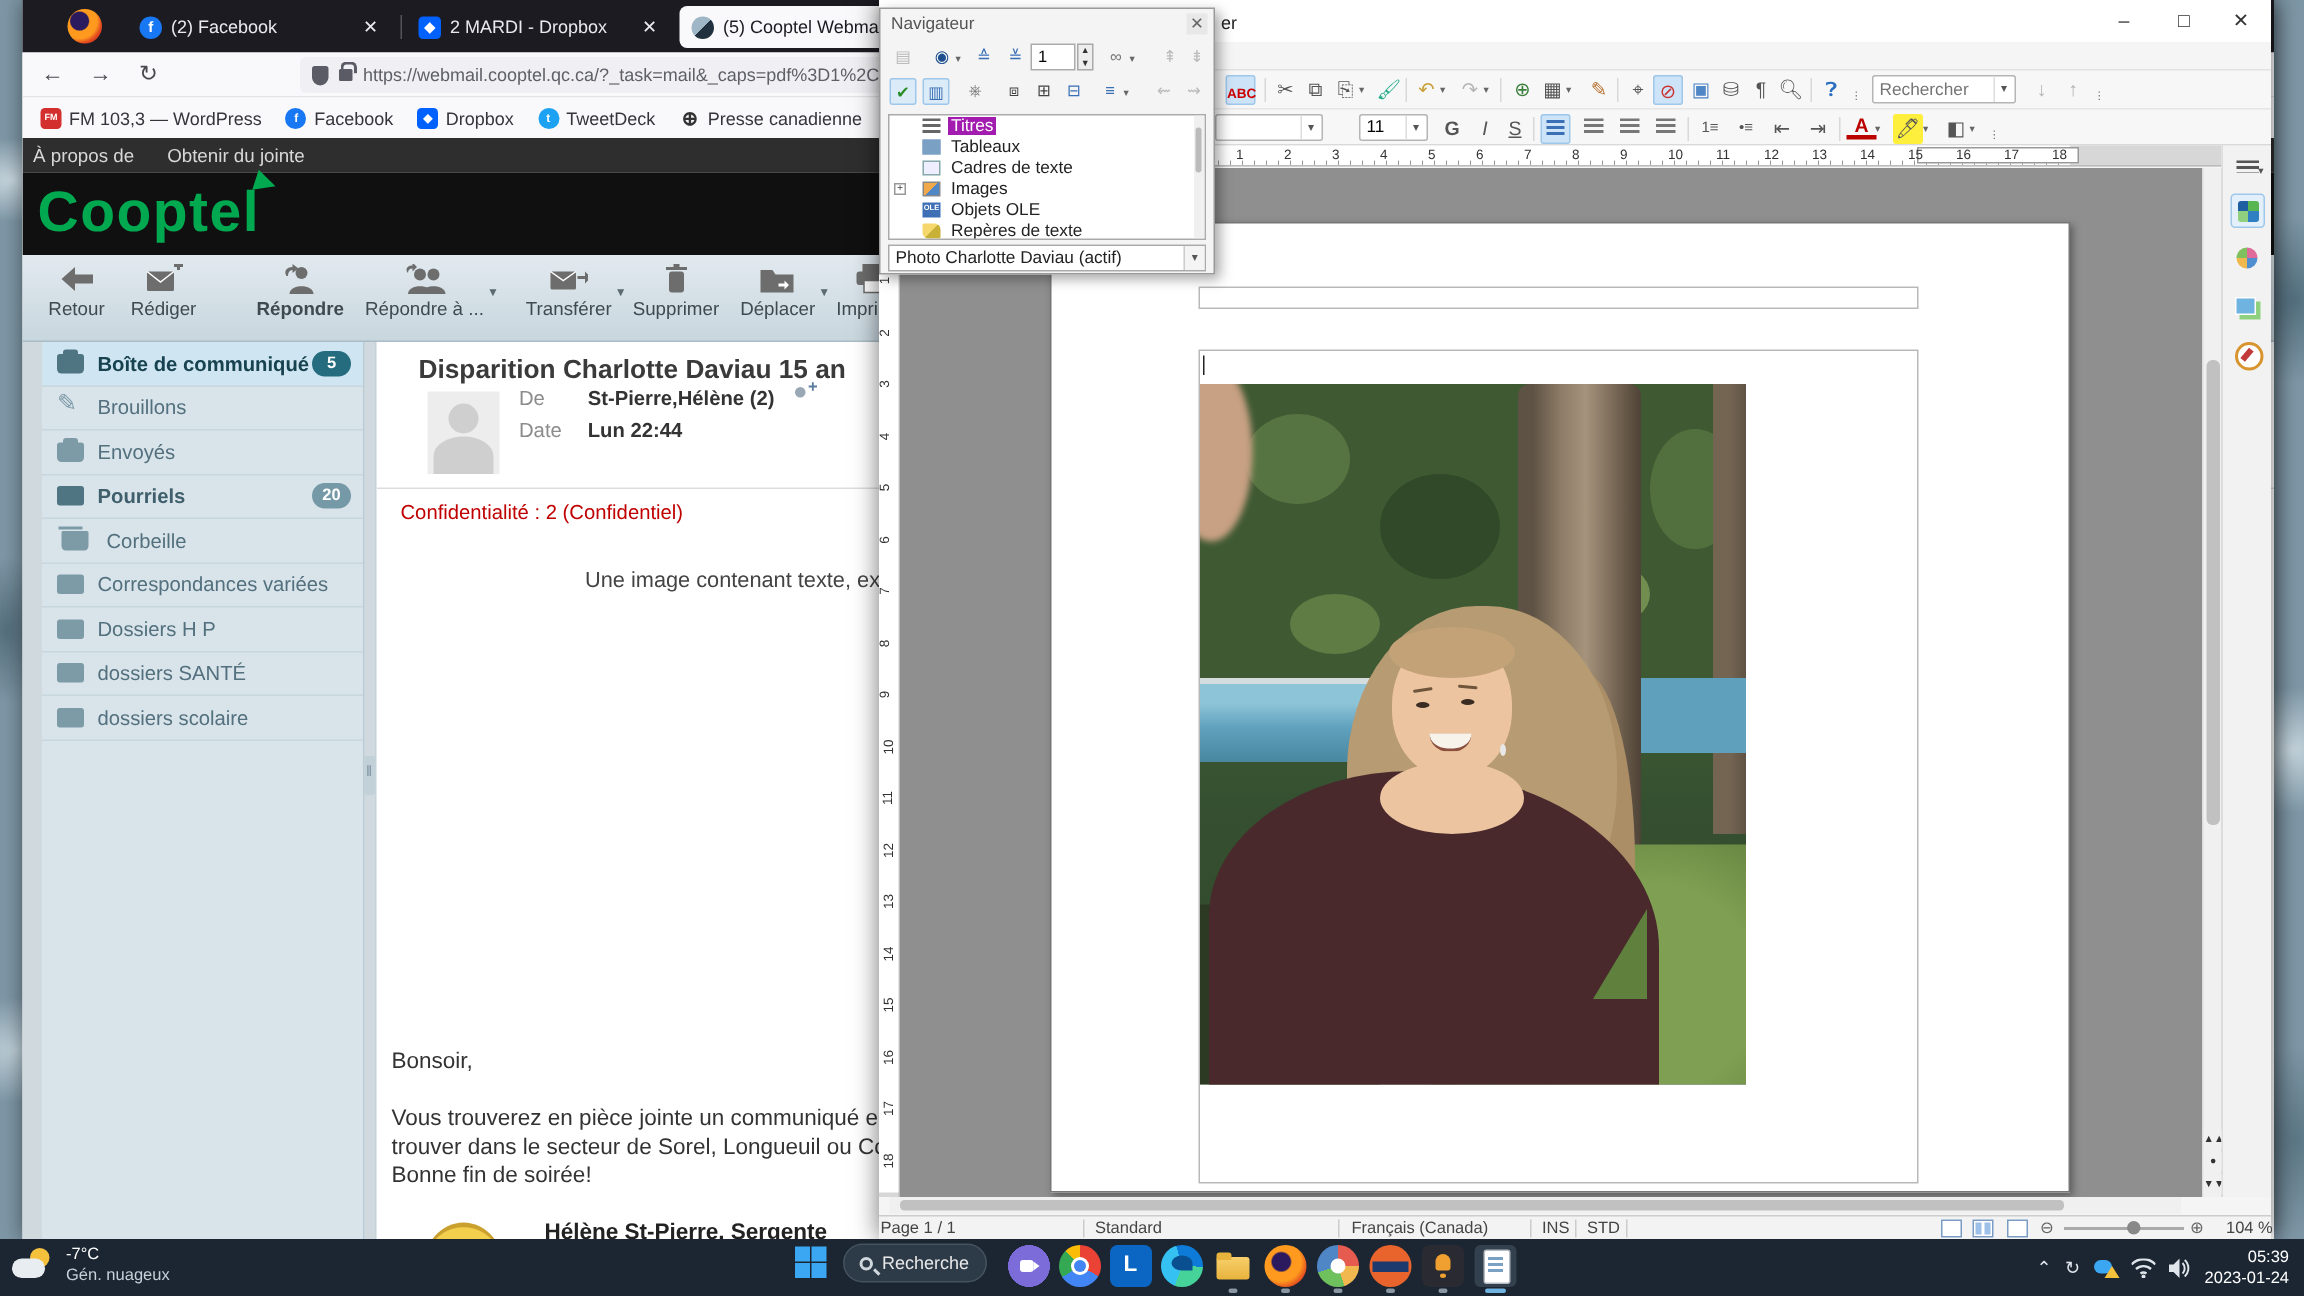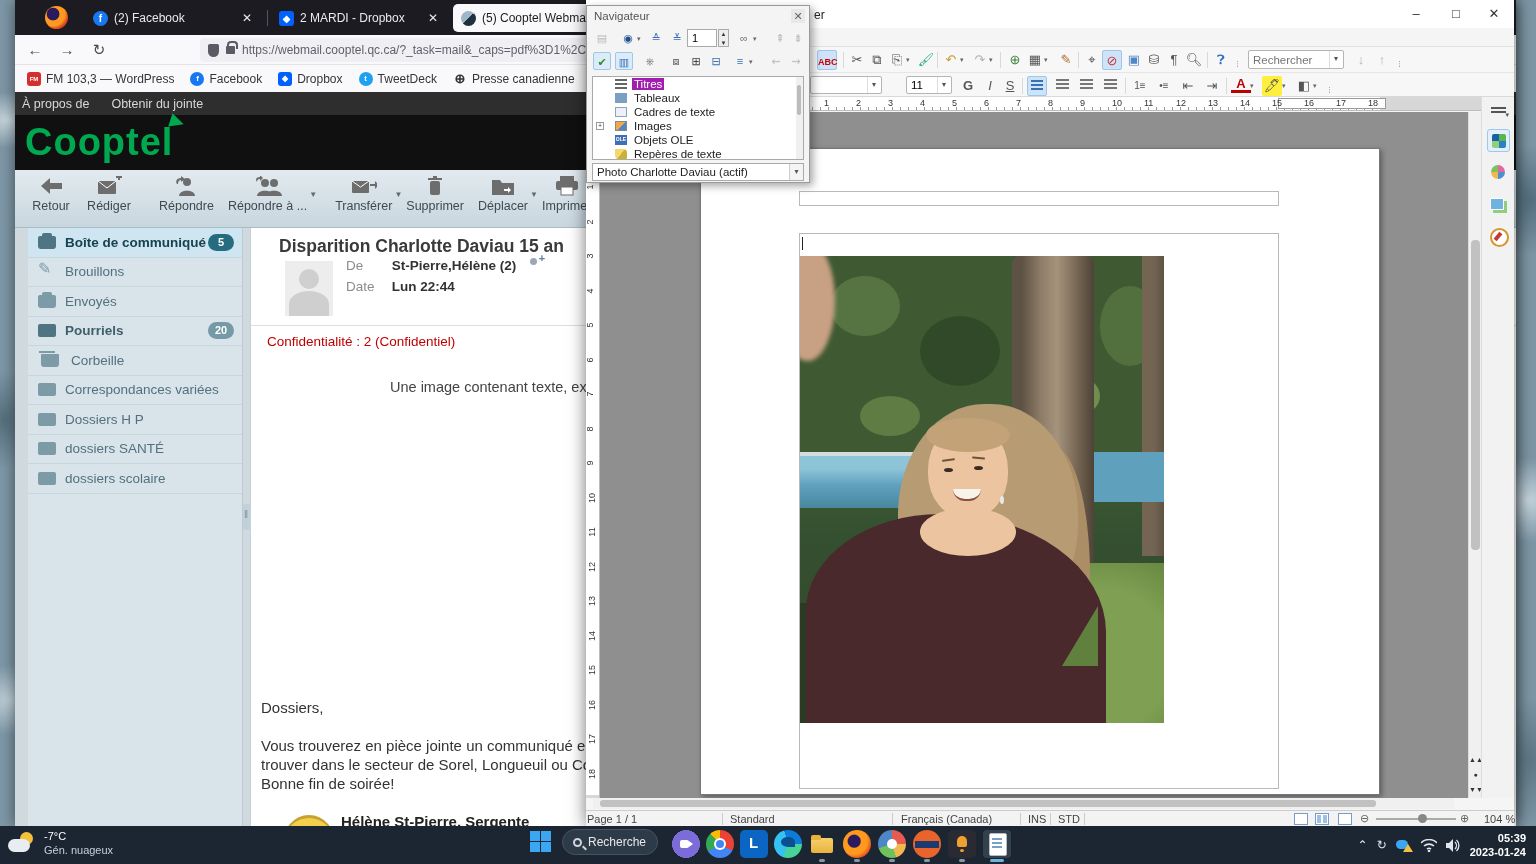--- a/index.html
+++ b/index.html
@@ -91,21 +91,21 @@
   .addct::after { content:"+"; position:absolute; right:-3px; top:-6px; color:#5b7da0; font-size:11px; font-weight:bold; }
   .msg-divider { position:absolute; left:0; top:97px; right:0; height:1px; background:#ddd; }
   .msg-conf { position:absolute; left:16px; top:106px; font-size:13.5px; color:#c00000; white-space:nowrap; }
   .msg-alt { position:absolute; left:139px; top:151px; font-size:14.5px; color:#444; white-space:nowrap; }
   .msg-body { position:absolute; left:10px; top:470px; font-size:15px; color:#333; line-height:19px; white-space:nowrap; }
   .msg-body .para { margin-top:19px; }
   .sig { position:absolute; left:10px; top:585px; }
   .sq-badge { position:absolute; left:21px; top:2px; width:54px; height:62px; border-radius:50%;
     background:radial-gradient(circle at 50% 46%, #2e6fc0 0 38%, #f3cf4e 40% 58%, #caa02e 60% 72%, #8a6d1d 73% 78%, #f3cf4e 79% 100%); }
   .sq-badge::before { content:"⚜"; position:absolute; left:0; right:0; top:14px; text-align:center; color:#fff; font-size:20px; }
-  .sig-text { position:absolute; left:80px; top:0; white-space:nowrap; }
+  .sig-text { position:absolute; left:102px; top:0; white-space:nowrap; }
   .sig-name { font-size:15px; font-weight:bold; color:#222; }
 
   
   .lo-window { position:absolute; left:586px; top:0; width:928px; height:826px; background:#f5f5f5; box-shadow:0 0 16px rgba(0,0,0,.55); z-index:2; }
   .lo-titlebar { position:absolute; left:0; top:0; right:0; height:28px; background:#fff; font-size:12px; color:#222; }
   .lo-title-frag { position:absolute; left:228px; top:8px; }
   .cap-btn { position:absolute; top:6px; width:16px; height:16px; text-align:center; line-height:15px; font-size:13px; color:#333; }
   .lo-menubar { position:absolute; left:0; top:28px; right:0; height:18px; background:#fff; font-size:12.5px; color:#222; }
   .lo-menu { position:absolute; top:2px; }
   .doc-close { position:absolute; right:5px; top:30px; font-size:12px; color:#444; }
@@ -265,21 +265,21 @@
   .ic-bell::before { content:""; position:absolute; left:9px; top:6px; width:10px; height:11px; border-radius:5px 5px 2px 2px; background:#f0a030; }
   .ic-bell::after { content:""; position:absolute; left:12px; top:19px; width:4px; height:3px; border-radius:50%; background:#f0a030; }
   .ic-writer { background:none; }
   .ic-writer::before { content:""; position:absolute; left:6px; top:3px; width:16px; height:21px; background:#fff; border:1px solid #b5bcc4; border-radius:2px; }
   .ic-writer::after { content:""; position:absolute; left:9px; top:8px; width:10px; height:10px; background:repeating-linear-gradient(#7aa0c4 0 2px,transparent 2px 4px); }
   .tb-tray { position:absolute; right:0; top:0; height:38px; display:flex; align-items:center; gap:9px; padding-right:10px; }
   .tr-ic { font-size:12px; color:#dfe5ea; }
   .tr-warn { position:relative; width:16px; height:14px; }
   .tr-warn::before { content:""; position:absolute; left:0; top:2px; width:12px; height:9px; border-radius:5px; background:#3ba7f2; }
   .tr-warn::after { content:""; position:absolute; right:-1px; bottom:0; border-left:5px solid transparent; border-right:5px solid transparent; border-bottom:8px solid #f5c13d; }
-  .tr-clock { text-align:right; font-size:11px; line-height:14px;font-weight:bold; }
+  .tr-clock { text-align:right; font-size:11px; line-height:14px; }
 
   .wifi-svg, .spk-svg { display:block; }
 </style>
 </head>
 <body>
 
 <div id="screen">
 
   <div class="ff-window">
     <div class="ff-titlebar">
@@ -358,21 +358,21 @@
           <span>Retour</span>
         </div>
         <div class="wm-btn">
           <svg width="26" height="20" viewBox="0 0 26 20">
               <rect x="2" y="5" width="18" height="13" rx="1" fill="#6d6d6d"></rect>
               <path d="M2 5 L11 12 L20 5" stroke="#fff" fill="none"></path>
               <path d="M20 1 L26 1 M23 -2 L23 4" stroke="#6d6d6d" stroke-width="2"></path>
             </svg>
           <span>Rédiger</span>
         </div>
-        <div class="wm-btn" style="margin-left:14px;">
+        <div class="wm-btn" style="margin-left:26px;font-weight:bold;">
           <svg width="26" height="20" viewBox="0 0 26 20">
               <circle cx="14" cy="6" r="4" fill="#6d6d6d"></circle>
               <path d="M6 20 C6 13 22 13 22 20 Z" fill="#6d6d6d"></path>
               <path d="M4 8 C2 5 4 2 8 2 L8 0 L12 3 L8 6 L8 4 C6 4 5 6 5 8 Z" fill="#6d6d6d"></path>
             </svg>
           <span>Répondre</span>
         </div>
         <div class="wm-btn">
           <svg width="30" height="20" viewBox="0 0 30 20">
               <circle cx="12" cy="7" r="4" fill="#6d6d6d"></circle>
@@ -468,21 +468,21 @@
           <div><span class="lbl">De</span>
                <span class="val">St-Pierre,Hélène (2)</span>
                <span class="addct"></span></div>
           <div style="margin-top:6px;"><span class="lbl">Date</span>
                <span class="val">Lun 22:44</span></div>
         </div>
         <div class="msg-divider"></div>
         <div class="msg-conf">Confidentialité : 2 (Confidentiel)</div>
         <div class="msg-alt">Une image contenant texte, ext</div>
         <div class="msg-body">
-          <div>Dossiers,</div>
+          <div>Bonsoir,</div>
           <div class="para">Vous trouverez en pièce jointe un communiqué en l</div>
           <div>trouver dans le secteur de Sorel, Longueuil ou Contr</div>
           <div>Bonne fin de soirée!</div>
         </div>
         <div class="sig">
           <div class="sq-badge"></div>
           <div class="sig-text">
             <div class="sig-name">Hélène St-Pierre, Sergente</div>
 
           </div>

